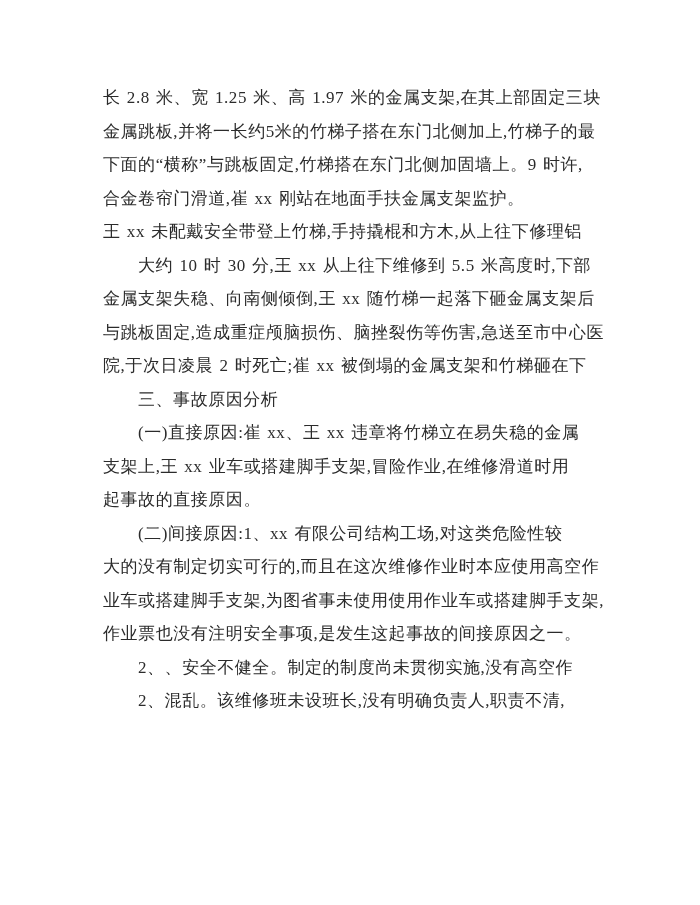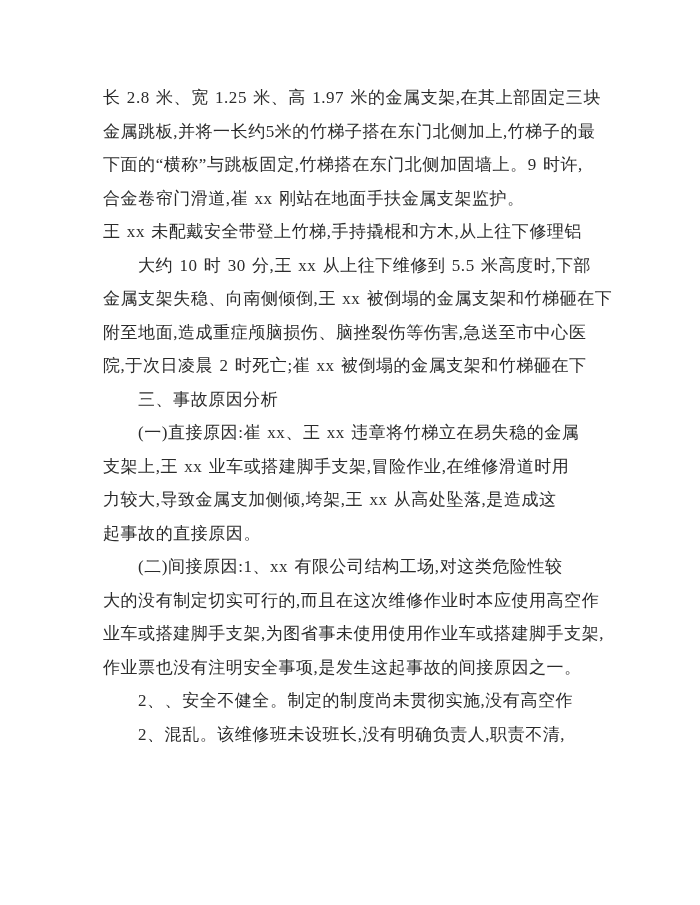--- a/index.html
+++ b/index.html
@@ -41,27 +41,26 @@
 <body>
 
 <div class="page">
   <div class="text-block" style="color: rgb(43, 43, 43);">
       <div class="line"><span class="seg">长 2.8 米、宽 1.25 米、高 1.97 米的金属支架,在其上部固定三块</span></div>
       <div class="line"><span class="seg">金属跳板,并将一长约5米的竹梯子搭在东门北侧加上,竹梯子的最</span></div>
       <div class="line"><span class="seg">下面的“横称”与跳板固定,竹梯搭在东门北侧加固墙上。9 时许,</span></div>
       <div class="line"><span class="seg">合金卷帘门滑道,崔 xx 刚站在地面手扶金属支架监护。</span></div>
       <div class="line"><span class="seg">王 xx 未配戴安全带登上竹梯,手持撬棍和方木,从上往下修理铝</span></div>
       <div class="line indent"><span class="seg">大约 10 时 30 分,王 xx 从上往下维修到 5.5 米高度时,下部</span></div>
-      <div class="line"><span class="seg">金属支架失稳、向南侧倾倒,王 xx 被倒塌的金属支架和竹梯砸在下</span></div>
-      <div class="line"><span class="seg">附至地面,造成重症颅脑损伤、脑挫裂伤等伤害,急送至市中心医</span></div>
+      <div class="line"><span class="seg">金属支架失稳、向南侧倾倒,王 xx 随竹梯一起落下砸金属支架后</span></div>
+      <div class="line"><span class="seg">与跳板固定,造成重症颅脑损伤、脑挫裂伤等伤害,急送至市中心医</span></div>
       <div class="line"><span class="seg">院,于次日凌晨 2 时死亡;崔 xx 被倒塌的金属支架和竹梯砸在下</span></div>
       <div class="line indent"><span class="seg bold">三、事故原因分析</span></div>
       <div class="line indent"><span class="seg bold">(一)直接原因:</span><span class="seg">崔 xx、王 xx 违章将竹梯立在易失稳的金属</span></div>
       <div class="line"><span class="seg">支架上,王 xx 业车或搭建脚手支架,冒险作业,在维修滑道时用</span></div>
-      <div class="line"><span class="seg">力较大,导致金属支加侧倾,垮架,王 xx 从高处坠落,是造成这</span></div>
       <div class="line"><span class="seg">起事故的直接原因。</span></div>
       <div class="line indent"><span class="seg bold">(二)间接原因:</span><span class="seg">1、xx 有限公司结构工场,对这类危险性较</span></div>
       <div class="line"><span class="seg">大的没有制定切实可行的,而且在这次维修作业时本应使用高空作</span></div>
       <div class="line"><span class="seg">业车或搭建脚手支架,为图省事未使用使用作业车或搭建脚手支架,</span></div>
       <div class="line"><span class="seg">作业票也没有注明安全事项,是发生这起事故的间接原因之一。</span></div>
       <div class="line indent"><span class="seg">2、、安全不健全。制定的制度尚未贯彻实施,没有高空作</span></div>
       <div class="line indent"><span class="seg">2、混乱。该维修班未设班长,没有明确负责人,职责不清,</span></div>
     </div>
 </div>
 

